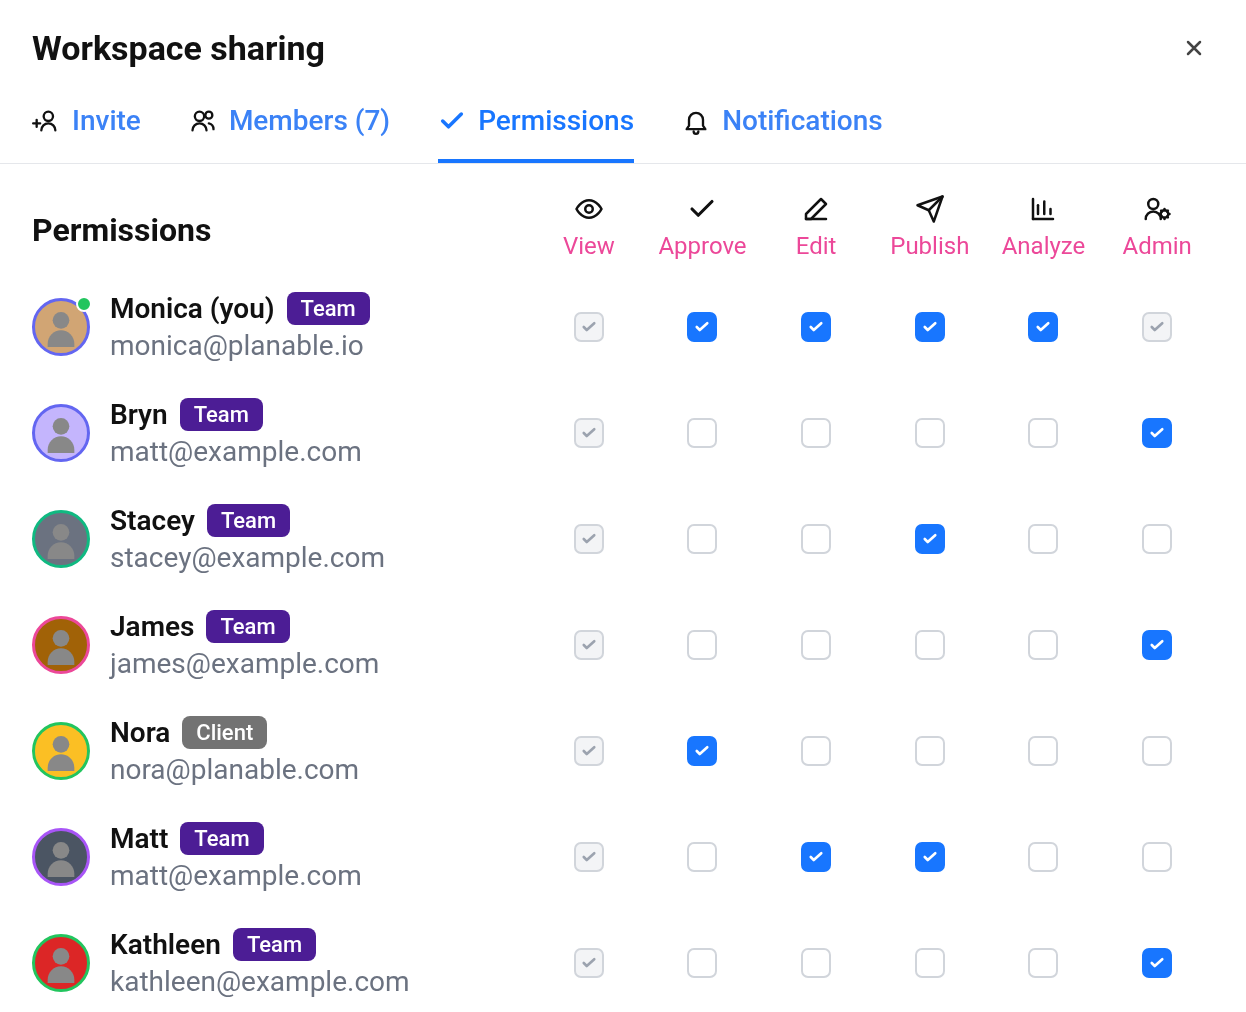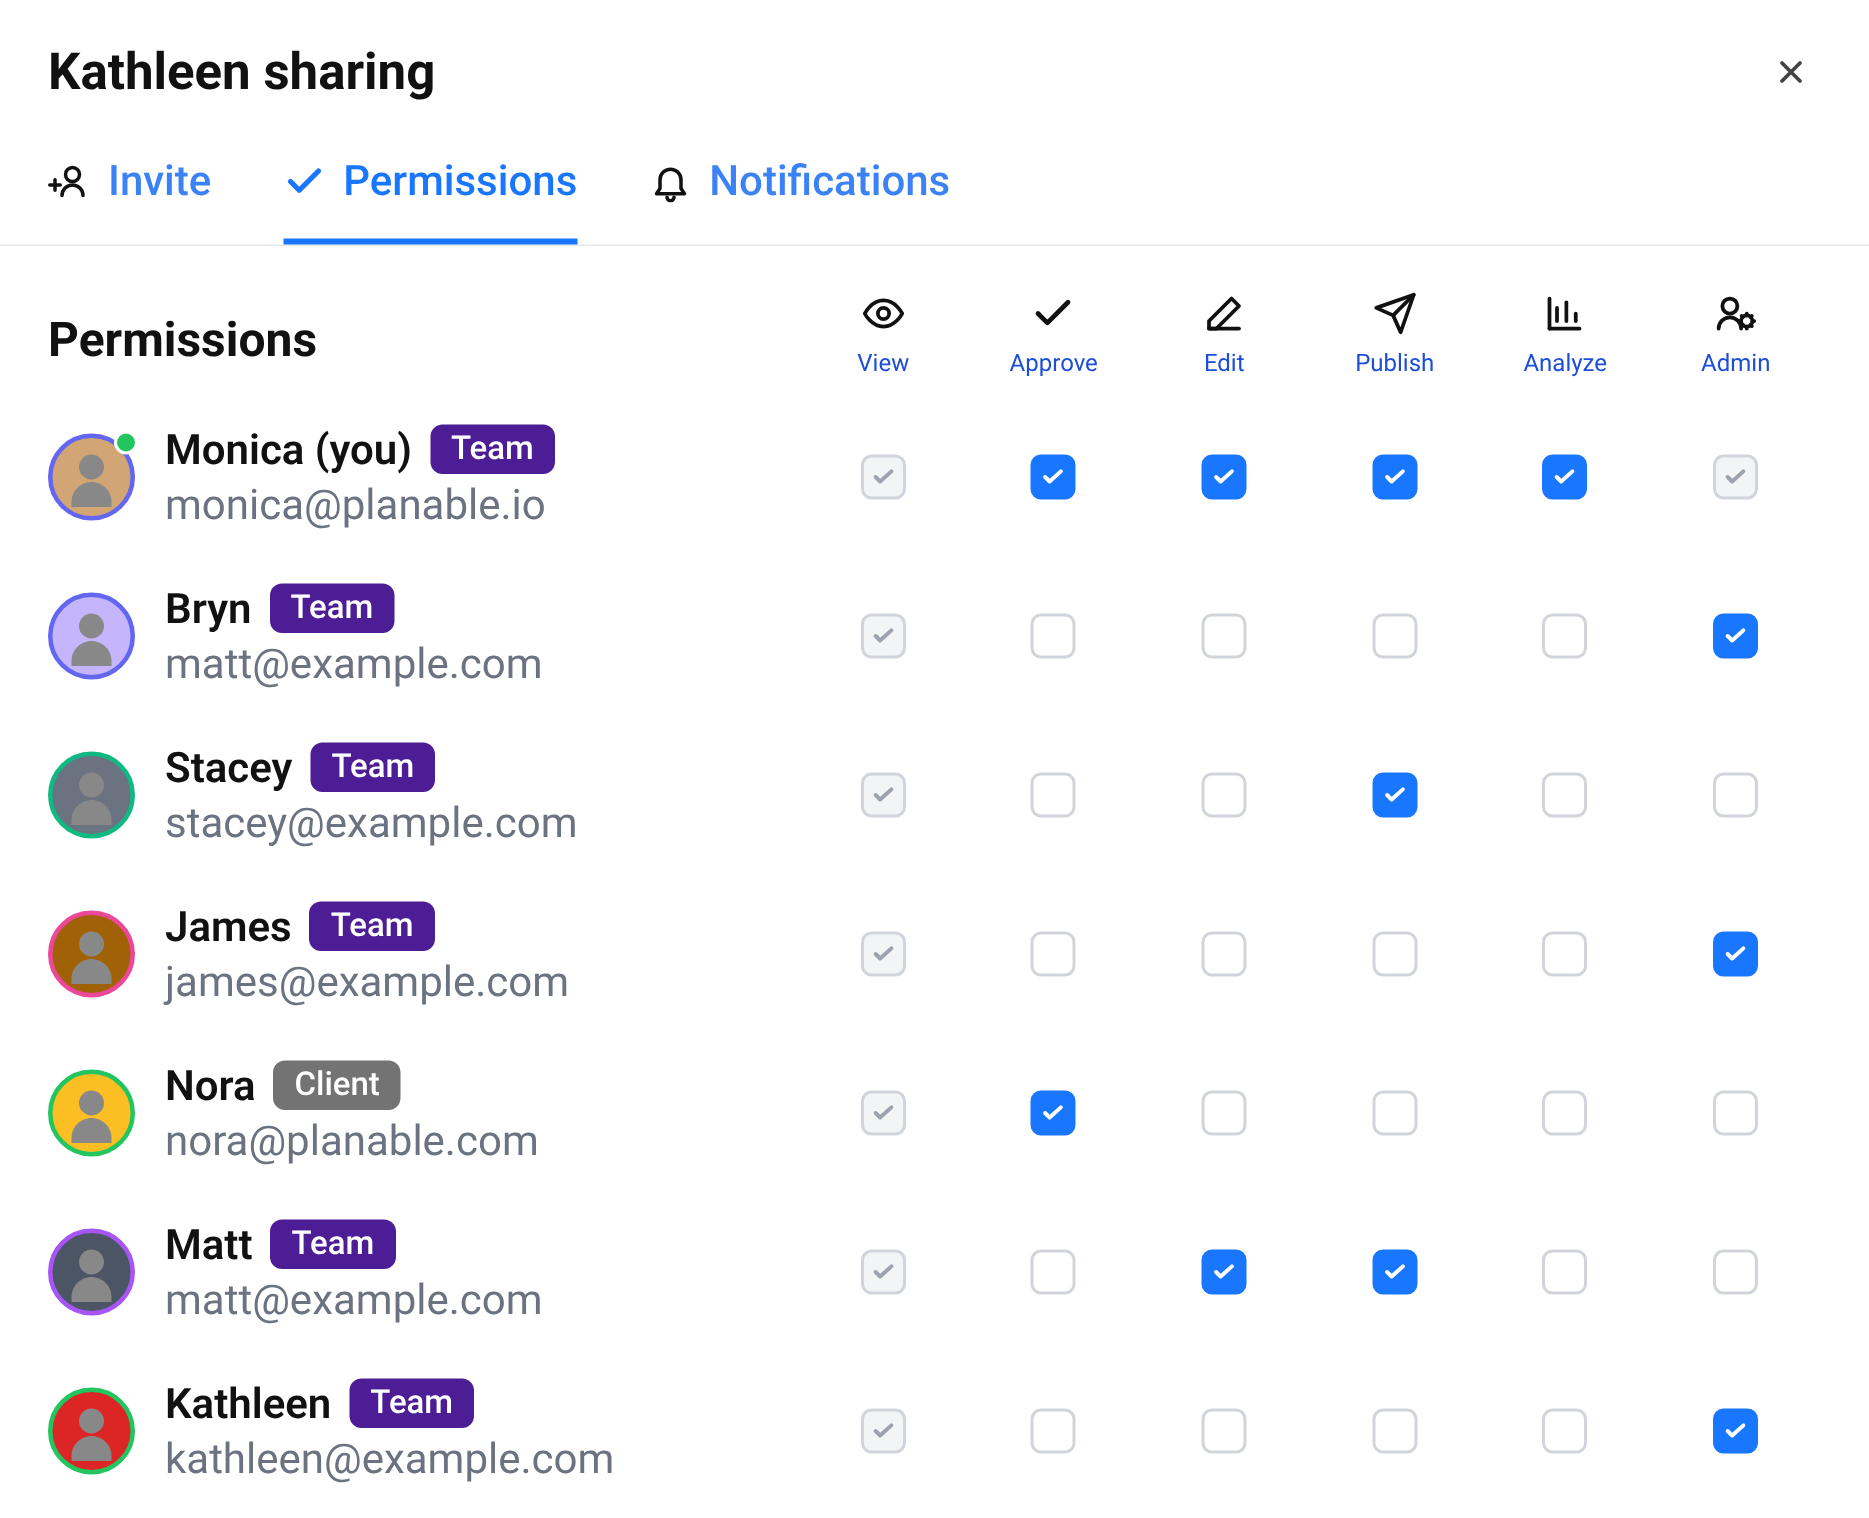--- a/index.html
+++ b/index.html
@@ -74,22 +74,22 @@
     text-align: center;
     padding-bottom: 14px;
   }
   .col-head .icon-wrap {
     display: flex;
     justify-content: center;
     margin-bottom: 8px;
     color: #111;
   }
   .col-head .label {
-    font-size: 16px;
-    color: #1d4ed8;
+    font-size: 24px;
+    color: #ec4899;
   }
 
   .member {
     display: flex;
     align-items: center;
     gap: 20px;
     padding: 18px 0;
   }
   .avatar-wrap {
     position: relative;
@@ -169,36 +169,45 @@
   }
   .checkbox svg { display: block; }
   .checkbox.checked svg path { stroke: #fff; }
   .checkbox.locked svg path { stroke: #9ca3af; }
 </style>
 </head>
 <body>
 
 <div class="modal">
   <div class="header">
-    <h1>Kathleen sharing</h1>
+    <h1>Workspace sharing</h1>
     <div class="close-btn">
       <svg width="24" height="24" viewBox="0 0 24 24" fill="none">
           <path d="M6 6l12 12M18 6L6 18" stroke="#444" stroke-width="2.5" stroke-linecap="round"></path>
         </svg>
     </div>
   </div>
 
   <div class="tabs">
     <div class="tab">
       <svg width="28" height="28" viewBox="0 0 24 24" fill="none" stroke="#111" stroke-width="2" stroke-linecap="round" stroke-linejoin="round">
           <circle cx="14" cy="8" r="4"></circle>
           <path d="M20 20c0-3.3-2.7-6-6-6s-6 2.7-6 6"></path>
           <path d="M4 11v6M1 14h6"></path>
         </svg>
       <span>Invite</span>
+    </div>
+    <div class="tab">
+      <svg width="28" height="28" viewBox="0 0 24 24" fill="none" stroke="#111" stroke-width="2" stroke-linecap="round" stroke-linejoin="round">
+          <circle cx="9" cy="8" r="4"></circle>
+          <path d="M3 20c0-3.3 2.7-6 6-6s6 2.7 6 6"></path>
+          <circle cx="17" cy="7" r="3"></circle>
+          <path d="M21 19c0-2.5-1.8-4.5-4-5"></path>
+        </svg>
+      <span>Members (7)</span>
     </div>
     <div class="tab active">
       <svg width="28" height="28" viewBox="0 0 24 24" fill="none" stroke="#1876ff" stroke-width="3" stroke-linecap="round" stroke-linejoin="round">
           <path d="M4 12l5 5L20 6"></path>
         </svg>
       <span>Permissions</span>
     </div>
     <div class="tab">
       <svg width="28" height="28" viewBox="0 0 24 24" fill="none" stroke="#111" stroke-width="2" stroke-linecap="round" stroke-linejoin="round">
           <path d="M18 16v-5a6 6 0 10-12 0v5l-2 3h16l-2-3z"></path>

